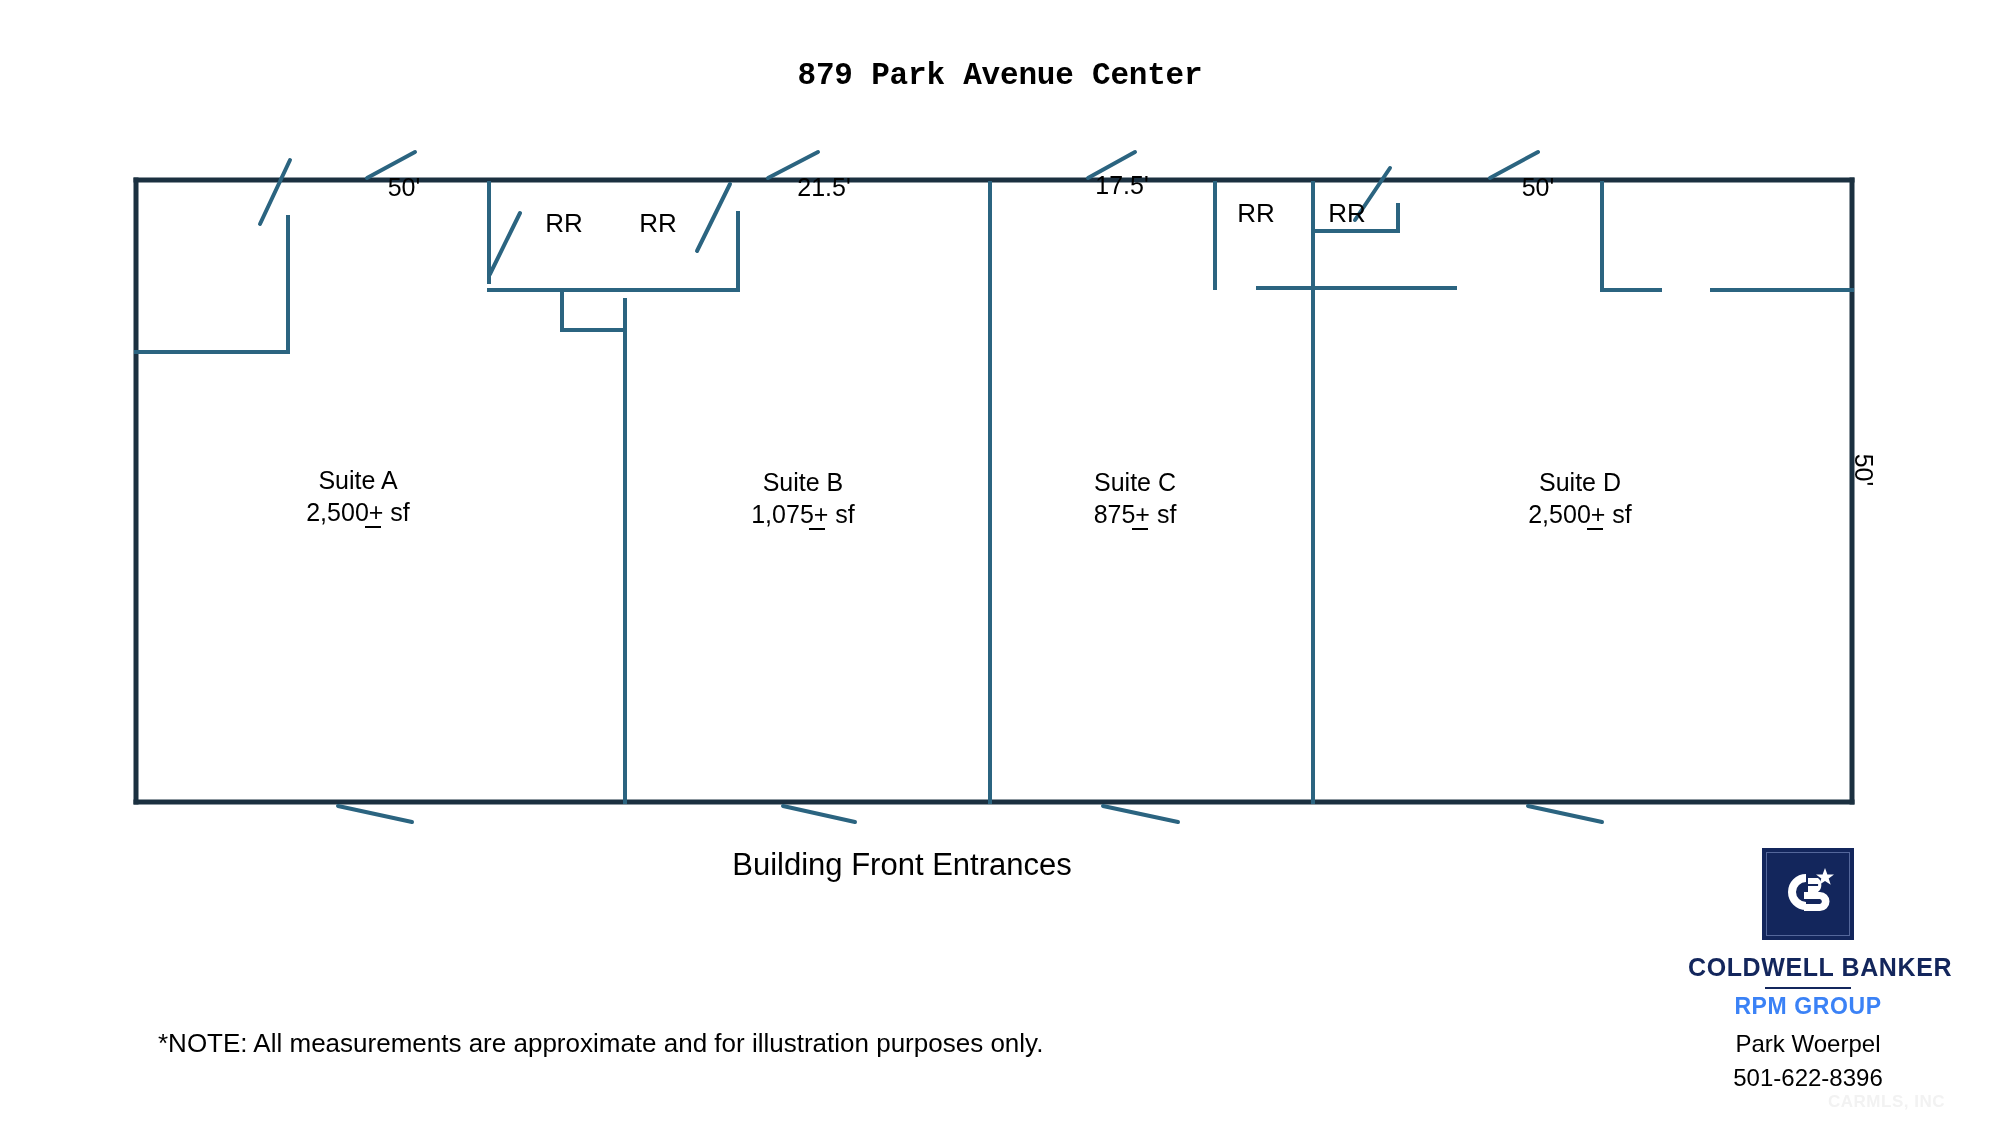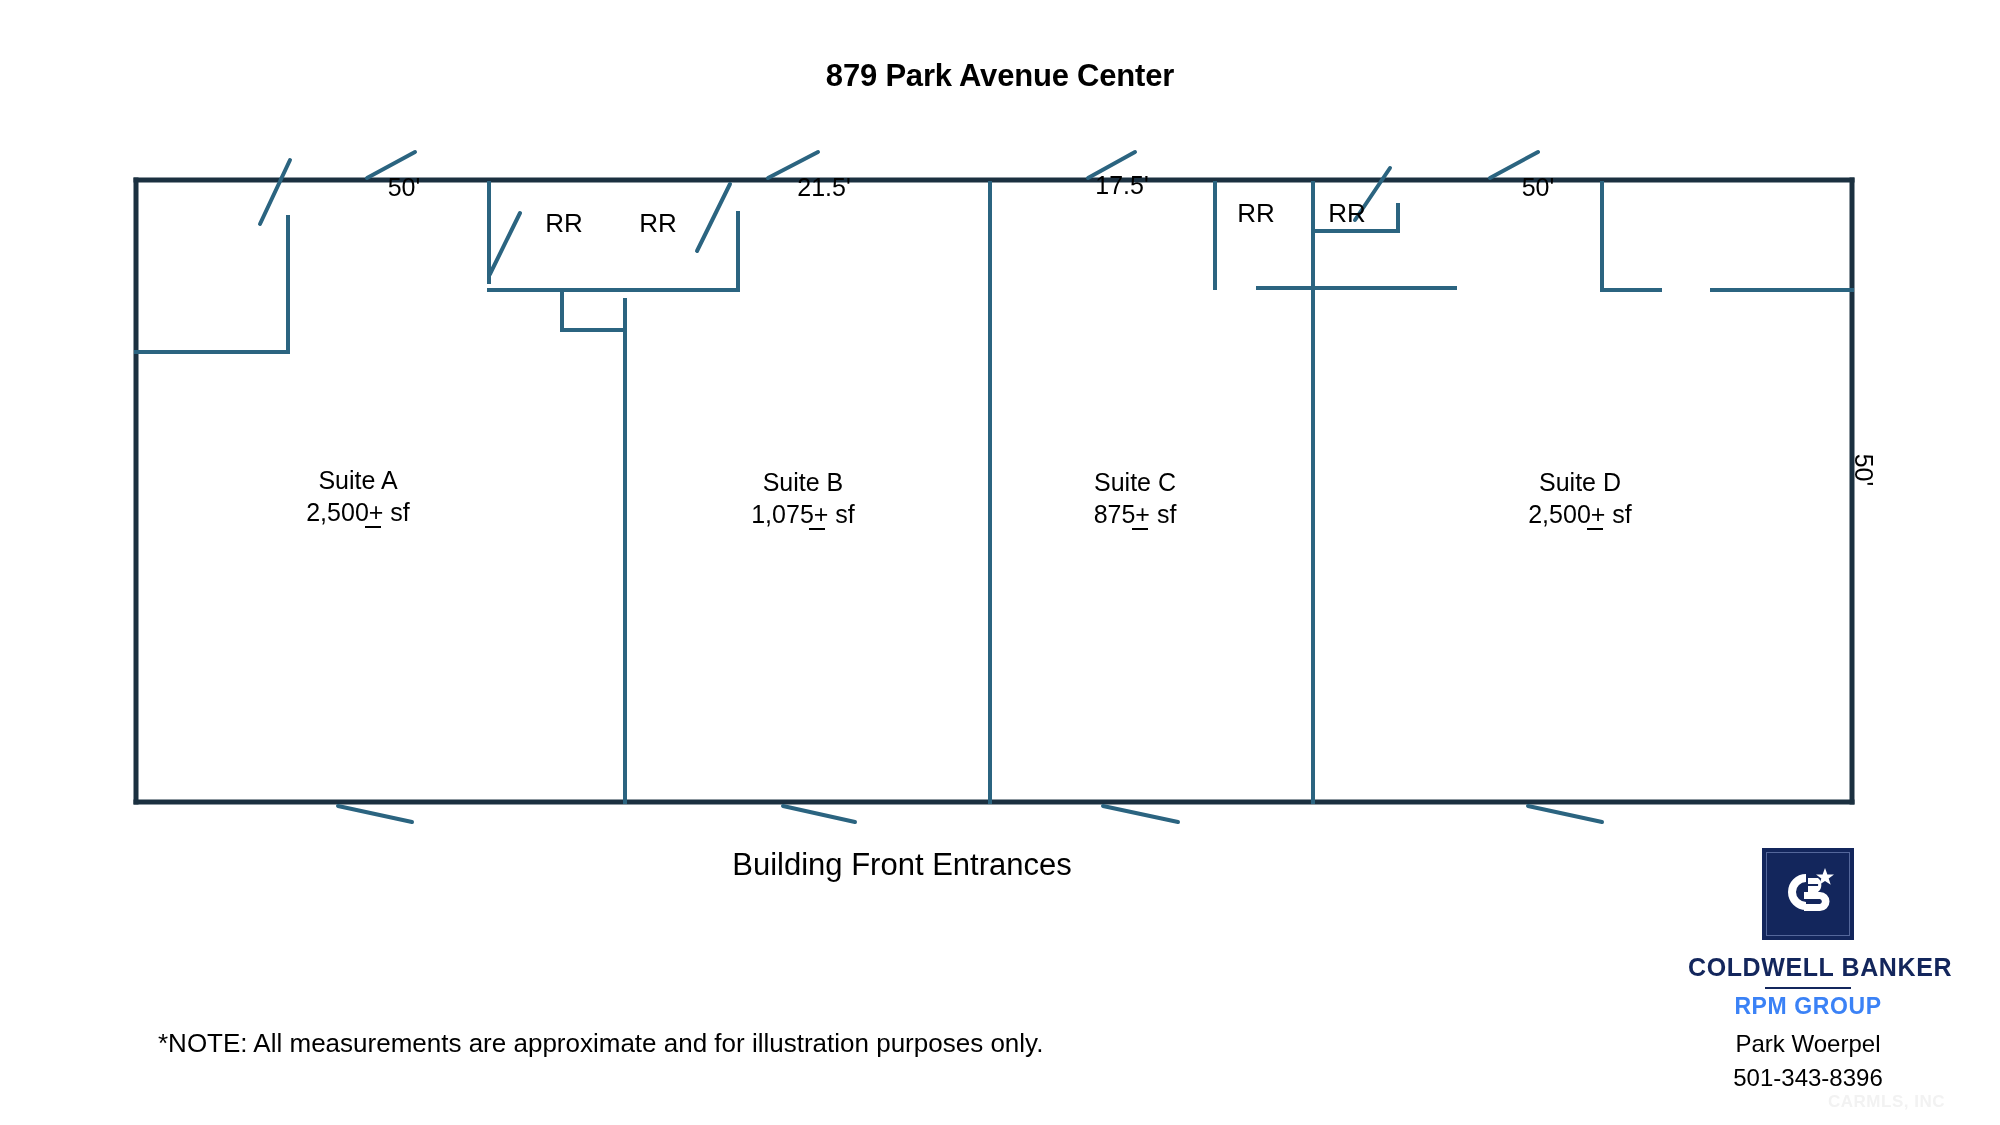--- a/index.html
+++ b/index.html
@@ -19,20 +19,21 @@
   #page-title {
     position: absolute;
     top: 58px;
     left: 0;
     width: 2000px;
     text-align: center;
     font-size: 31px;
     font-weight: bold;
     letter-spacing: -0.2px;
     color: #000000;
+    font-family: Liberation Mono, monospace;
   }
 
   #floorplan-svg {
     position: absolute;
     top: 0;
     left: 0;
   }
 
   .fp-text {
     font-family: "Liberation Sans", sans-serif;
@@ -249,16 +250,16 @@
       <path d="M44 26 A17 17 0 1 0 44 62 L44 54 A9 9 0 1 1 44 34 Z" fill="#ffffff"></path>
       <path d="M42 30 L56 30 A9 9 0 0 1 56 44 L46 44 L46 38 L56 38 A3 3 0 0 0 56 36 L46 36 L46 30 Z" fill="#ffffff"></path>
       <path d="M42 44 L58 44 A9.5 9.5 0 0 1 58 63 L42 63 L42 56 L58 56 A2.6 2.6 0 0 0 58 51 L42 51 Z" fill="#ffffff"></path>
       <path d="M63 20 L65.4 26.4 L72 26.4 L66.7 30.4 L68.7 36.8 L63 32.9 L57.3 36.8 L59.3 30.4 L54 26.4 L60.6 26.4 Z" fill="#ffffff"></path>
     </svg>
   </div>
   <div id="brand-name">COLDWELL BANKER</div>
   <div id="brand-rule"></div>
   <div id="brand-sub">RPM GROUP</div>
   <div id="agent-name">Park Woerpel</div>
-  <div id="agent-phone">501-343-8396</div>
+  <div id="agent-phone">501-622-8396</div>
 </div>
 
 <div id="watermark">CARMLS, INC</div>
 
 </body></html>

